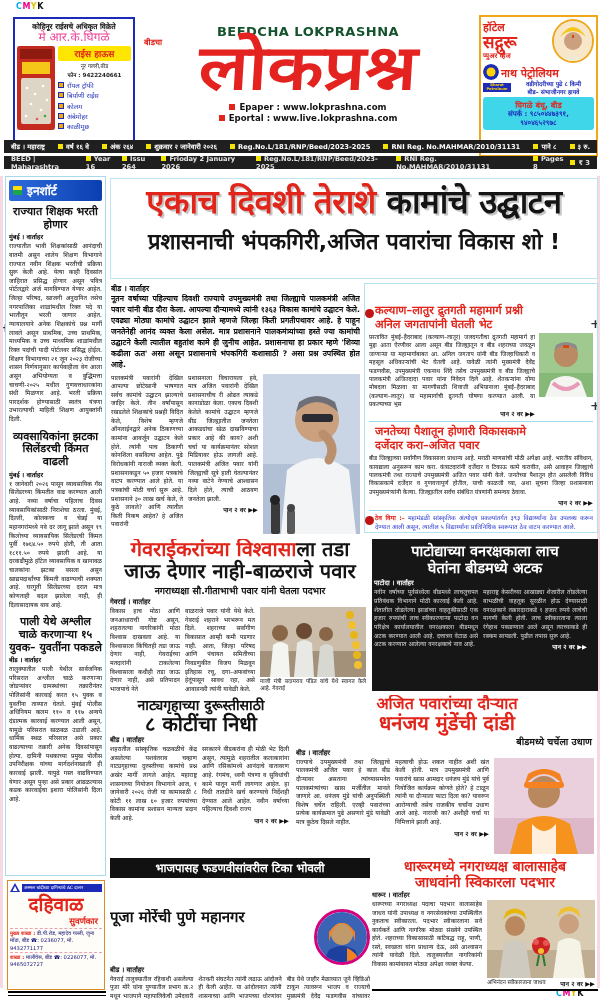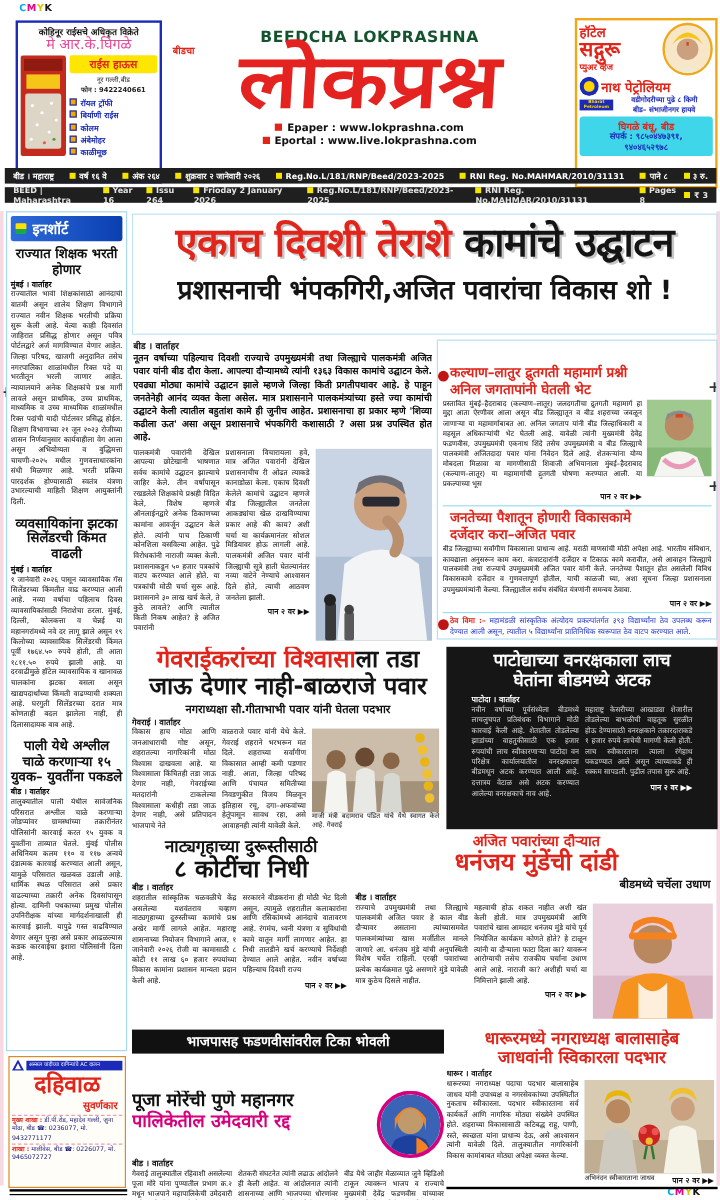--- a/index.html
+++ b/index.html
@@ -10,21 +10,21 @@
   .regmark{font-size:13px;color:#333;font-weight:bold;}
   .bleed{background:#f7d9e4;}
   
   #left-ad{left:13px;top:17px;width:122px;height:136px;border:2px solid #1b2bb8;padding:2px;box-sizing:border-box;overflow:hidden;background:#fff;}
   .la-1{font-size:7.3px;font-weight:bold;text-align:center;color:#111;}
   .la-2{font-size:12px;font-weight:400;text-align:center;color:#ec4899;line-height:1.1;}
   .la-body{display:flex;gap:3px;margin-top:2px;}
   .la-right{flex:1;}
   .la-shop{background:#ffe600;color:#e1251b;font-weight:900;font-size:9px;text-align:center;border-radius:2px;padding:1px 0;}
   .la-addr{font-size:5.6px;color:#222;text-align:center;margin-top:1px;}
-  .la-li{display:block;font-size:6.6px;font-weight:bold;color:#1b2bb8;line-height:1.55;}
+  .la-li{display:block;font-size:6.6px;font-weight:normal;color:#1b2bb8;line-height:1.55;}
   .la-li::before{content:"";display:inline-block;width:4px;height:4px;background:#f5a800;border:1px solid #1b2bb8;margin-right:3px;}
   #right-ad{left:479px;top:15px;width:119px;height:142px;border:2px solid #f0a818;padding:2px;box-sizing:border-box;overflow:hidden;background:#fff;}
   .ra-top{display:flex;}
   .ra-hotel{font-size:11px;font-weight:900;color:#e1251b;}
   .ra-sadguru{font-size:17px;font-weight:900;color:#e1251b;line-height:1;}
   .ra-veg{font-size:7px;font-weight:bold;color:#e1251b;}
   .ra-brandrow{display:flex;align-items:center;gap:2px;margin-top:1px;}
   .ra-brand{font-size:11px;font-weight:900;color:#e1251b;}
   .ra-addr{font-size:6px;font-weight:bold;color:#1b2bb8;text-align:center;line-height:1.25;}
   .ra-cyan{background:#3fd6ea;border-radius:3px;margin-top:2px;padding:2px;text-align:center;}
@@ -81,29 +81,29 @@
   .rail-div{border-top:1px solid #9adcf0;margin:3px 0;}
   .note{font-size:6.2px;line-height:1.4;text-align:justify;position:relative;padding-left:6px;}
   .note-lab{color:#e1251b;font-weight:bold;}
   .note-txt{color:#2233cc;}
   
   .story{position:absolute;overflow:hidden;}
   #gevrai{left:110px;top:539px;width:260px;height:152px;}
   .gv-h{font-size:20px;font-weight:900;text-align:center;line-height:1.08;white-space:nowrap;}
   .gv-sub{font-size:9.3px;font-weight:900;text-align:center;color:#111;margin-top:2px;}
   .cap{font-size:5.6px;line-height:1.3;text-align:justify;color:#111;margin-top:1px;}
-  #patoda{left:372px;top:539px;width:226px;height:152px;background:#161616;color:#e8e8e8;padding:4px 21px;box-sizing:border-box;}
+  #patoda{left:372px;top:539px;width:226px;height:152px;background:#161616;color:#e8e8e8;padding:4px 2px;box-sizing:border-box;}
   .pt-h{font-size:14.5px;font-weight:900;color:#fff;text-align:center;line-height:1.15;white-space:nowrap;}
   .pt-body{font-size:6px;line-height:1.45;text-align:justify;color:#dedede;}
   .pt-more{color:#fff;}
   #natya{left:110px;top:695px;width:182px;height:160px;}
   .nt-h1{font-size:14px;font-weight:900;text-align:center;color:#111;white-space:nowrap;}
   .nt-h2{font-size:20px;font-weight:900;text-align:center;color:#111;line-height:1.05;}
   #munde{left:296px;top:695px;width:302px;height:160px;}
-  .md-h1{font-size:12px;font-weight:900;color:#e1251b;text-align:center;line-height:1.1;}
+  .md-h1{font-size:16px;font-weight:900;color:#e1251b;text-align:center;line-height:1.1;}
   .md-h2{font-size:20px;font-weight:900;color:#e1251b;text-align:center;line-height:1.05;}
   .md-sub{font-size:9.5px;font-weight:900;color:#111;text-align:right;margin:1px 6px 0 0;}
   #band{left:110px;top:858px;width:260px;height:20px;background:#111;color:#fff;font-size:11.5px;font-weight:900;text-align:center;line-height:20px;}
   #puja{left:110px;top:881px;width:260px;height:113px;margin-top:28px;}
   .pj-head{display:flex;gap:3px;}
   .pj-h1{font-size:15px;font-weight:900;color:#111;line-height:1.15;white-space:nowrap;}
   .pj-h2{font-size:15px;font-weight:900;color:#d6007e;line-height:1.15;white-space:nowrap;}
   .pj-photo{width:50px;height:50px;border-radius:50%;border:3px solid #d6007e;overflow:hidden;flex:0 0 auto;}
   .pj-photo svg{display:block;width:100%;height:100%;}
   #dharur{left:372px;top:858px;width:226px;height:132px;}
@@ -427,21 +427,20 @@
       </div>
     </div>
   </div>
 
   <div class="abs" id="band">भाजपासह फडणवीसांवरील टिका भोवली</div>
 
   <div class="story" id="puja">
     <div class="pj-head">
       <div style="flex:1">
         <div class="pj-h1">पूजा मोरेंची पुणे महानगर</div>
-        <div class="pj-h2">पालिकेतील उमेदवारी रद्द</div>
       </div>
       <div class="pj-photo">
         <svg viewBox="0 0 50 50">
             <rect width="50" height="50" fill="#3a63b5"></rect>
             <circle cx="25" cy="22" r="11" fill="#c19a6b"></circle>
             <path d="M12 20 Q25 2 38 20 L38 30 Q34 12 25 12 Q16 12 12 30 Z" fill="#f58220"></path>
             <path d="M6 50 L12 38 Q25 30 38 38 L44 50 Z" fill="#1d3f9e"></path>
             <path d="M30 36 Q40 40 42 50 L30 50 Z" fill="#f58220"></path>
           </svg>
       </div>

